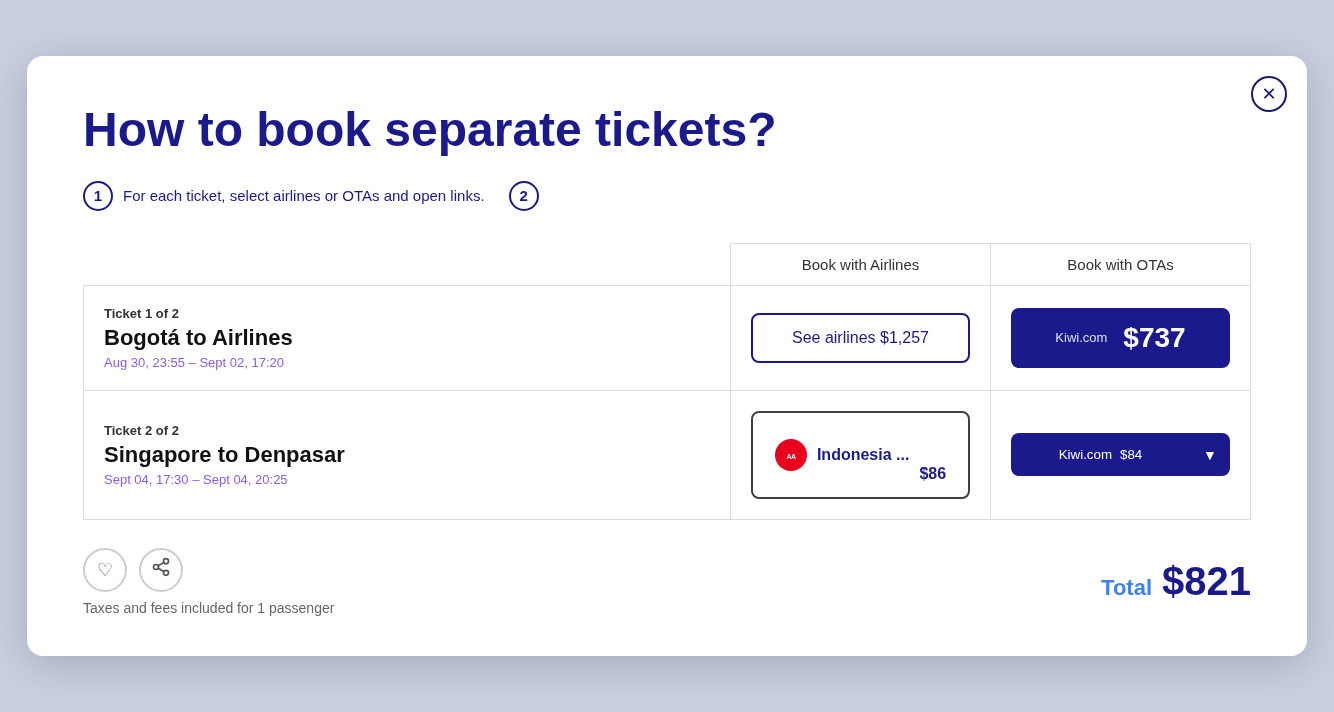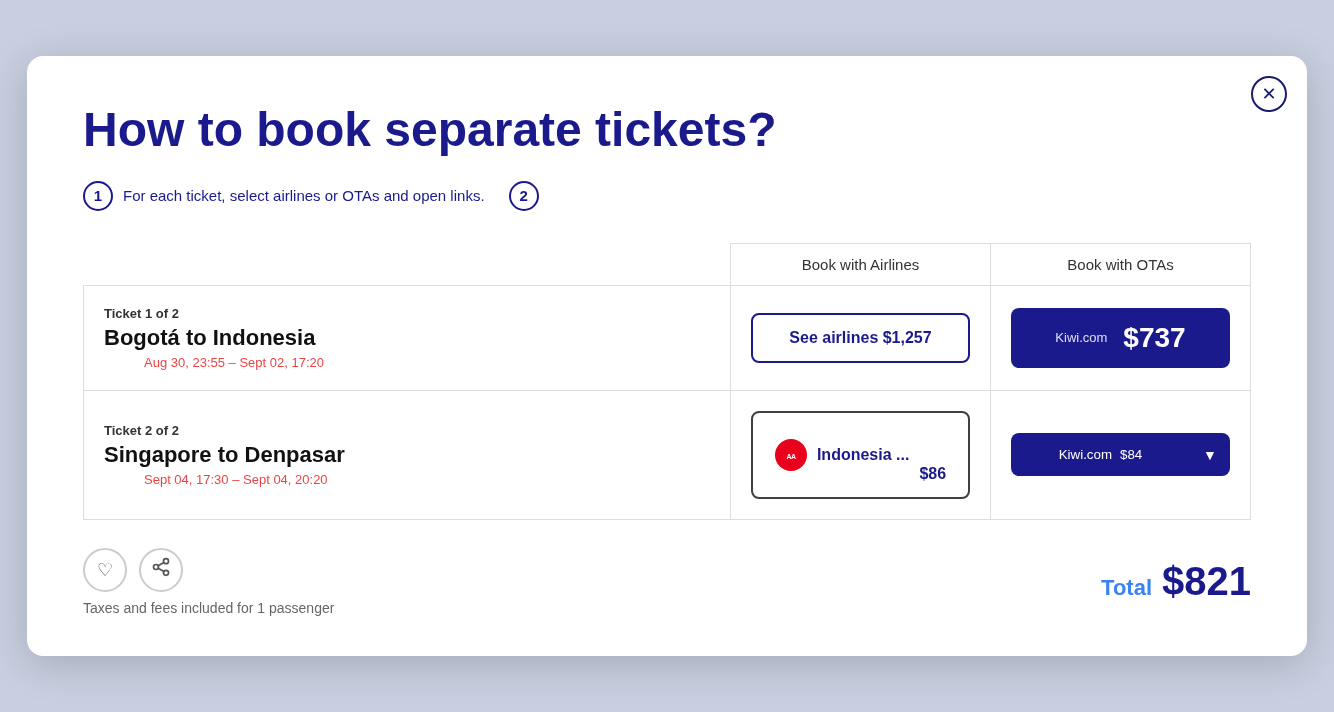--- a/index.html
+++ b/index.html
@@ -107,40 +107,39 @@
       margin-bottom: 4px;
     }
     .ticket-route {
       font-size: 22px;
       font-weight: 700;
       color: #111;
       margin-bottom: 4px;
     }
     .ticket-dates {
       font-size: 13px;
-      color: #ef4444;
-      margin-left: 40px;
+      color: #8b5cf6;
     }
     .col-airline-header {
       width: 260px;
     }
     .col-ota-header {
       width: 260px;
     }
     .btn-see-airlines {
       display: flex;
       align-items: center;
       justify-content: center;
       border: 2px solid #1a1a8c;
       border-radius: 8px;
       padding: 14px 20px;
       background: #fff;
       color: #1a1a8c;
       font-size: 16px;
-      font-weight: 700;
+      font-weight: 400;
       cursor: pointer;
       width: 100%;
       white-space: nowrap;
     }
     .btn-kiwi {
       display: flex;
       align-items: center;
       justify-content: center;
       gap: 8px;
       border-radius: 8px;
@@ -305,41 +304,41 @@
           <th class="empty-header" style="border:none; background:transparent;"></th>
           <th class="col-airline-header">Book with Airlines</th>
           <th class="col-ota-header">Book with OTAs</th>
         </tr>
       </thead>
       <tbody>
 
         <tr>
           <td>
             <div class="ticket-label">Ticket 1 of 2</div>
-            <div class="ticket-route">Bogotá to Indonesia</div>
+            <div class="ticket-route">Bogotá to Airlines</div>
             <div class="ticket-dates">Aug 30, 23:55 – Sept 02, 17:20</div>
           </td>
           <td>
             <button class="btn-see-airlines">
               <span>See airlines  $1,257</span>
             </button>
           </td>
           <td>
             <button class="btn-kiwi">
               <span class="kiwi-label">Kiwi.com</span>
               <span class="kiwi-price">$737</span>
             </button>
           </td>
         </tr>
 
         <tr>
           <td>
             <div class="ticket-label">Ticket 2 of 2</div>
             <div class="ticket-route">Singapore to Denpasar</div>
-            <div class="ticket-dates">Sept 04, 17:30 – Sept 04, 20:20</div>
+            <div class="ticket-dates">Sept 04, 17:30 – Sept 04, 20:25</div>
           </td>
           <td>
             <button class="btn-indonesia">
               <div class="airline-logo">
                 <svg width="20" height="20" viewBox="0 0 20 20" fill="none">
                   <circle cx="10" cy="10" r="10" fill="#e8001d"></circle>
                   <text x="10" y="13.5" text-anchor="middle" font-size="7" font-weight="900" fill="white" font-family="Arial">AA</text>
                 </svg>
               </div>
               <span>Indonesia ...</span>

